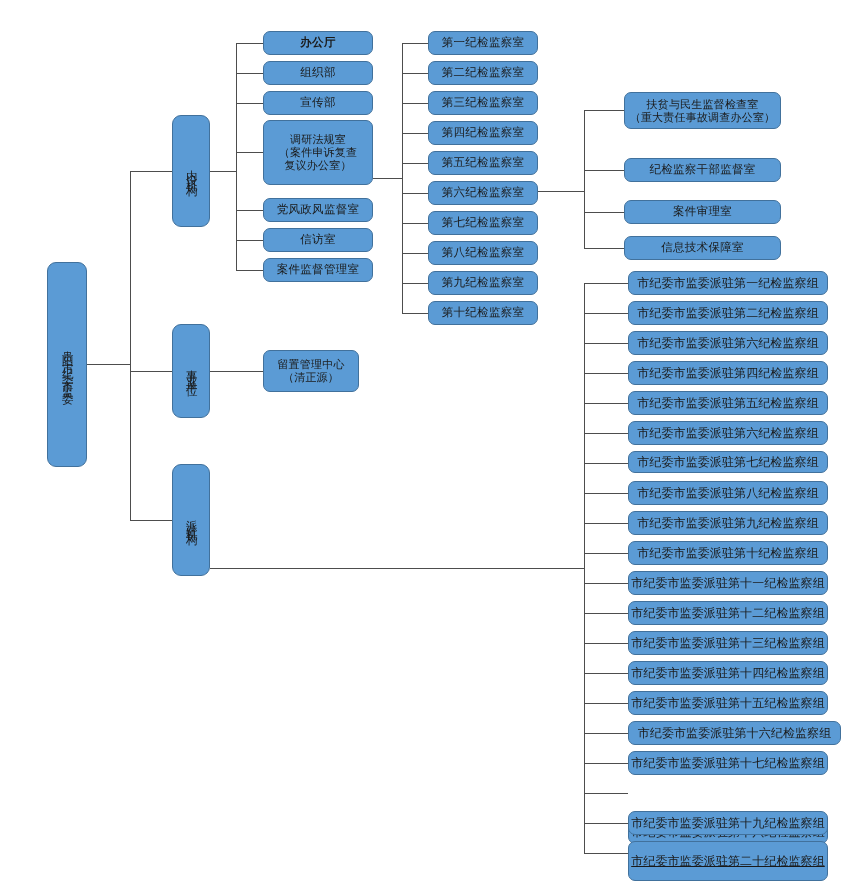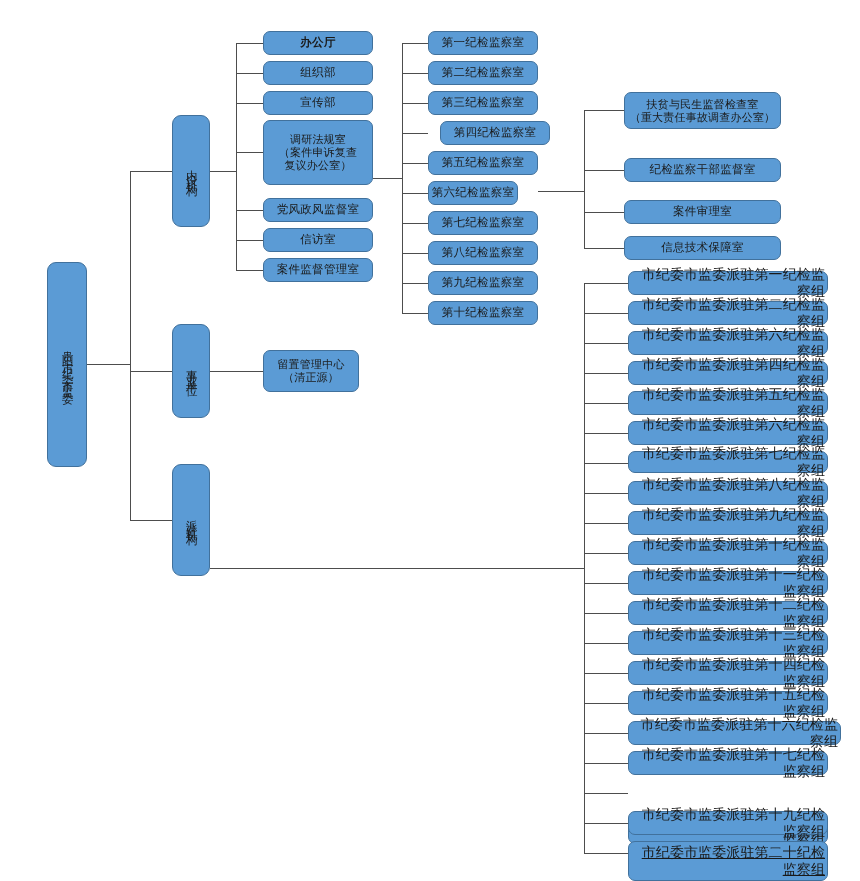--- a/index.html
+++ b/index.html
@@ -51,23 +51,22 @@
     border-radius: 9px;
   }
   .node.root {
     letter-spacing: 6px;
   }
   .node.two-line {
     font-size: 11px;
     letter-spacing: 0.2px;
   }
   .node.small-text {
-    font-size: 14px;
+    font-size: 12px;
     letter-spacing: 0.1px;
-    text-align: right;
   }
 </style>
 </head>
 <body>
 
 <div id="chart-root">
   <svg id="connectors" viewBox="0 0 860 881" width="860" height="881" aria-hidden="true">
       <line x1="87" y1="364.5" x2="130" y2="364.5" stroke="#4D4D4D" stroke-width="1" shape-rendering="crispEdges"></line>
       <line x1="130" y1="171" x2="130" y2="520" stroke="#4D4D4D" stroke-width="1" shape-rendering="crispEdges"></line>
       <line x1="130" y1="171" x2="172" y2="171" stroke="#4D4D4D" stroke-width="1" shape-rendering="crispEdges"></line>
@@ -134,23 +133,23 @@
       <div class="node" style="left: 263px; top: 91px; width: 110px; height: 24px;">宣传部</div>
       <div class="node two-line" style="left: 263px; top: 120px; width: 110px; height: 65px;">调研法规室
 （案件申诉复查
 复议办公室）</div>
       <div class="node" style="left: 263px; top: 198px; width: 110px; height: 24px;">党风政风监督室</div>
       <div class="node" style="left: 263px; top: 228px; width: 110px; height: 24px;">信访室</div>
       <div class="node" style="left: 263px; top: 258px; width: 110px; height: 24px;">案件监督管理室</div>
       <div class="node" style="left: 428px; top: 31px; width: 110px; height: 24px;">第一纪检监察室</div>
       <div class="node" style="left: 428px; top: 61px; width: 110px; height: 24px;">第二纪检监察室</div>
       <div class="node" style="left: 428px; top: 91px; width: 110px; height: 24px;">第三纪检监察室</div>
-      <div class="node" style="left: 428px; top: 121px; width: 110px; height: 24px; margin-left: 12px;">第四纪检监察室</div>
+      <div class="node" style="left: 428px; top: 121px; width: 110px; height: 24px;">第四纪检监察室</div>
       <div class="node" style="left: 428px; top: 151px; width: 110px; height: 24px;">第五纪检监察室</div>
-      <div class="node" style="left: 428px; top: 181px; width: 90px; height: 24px;">第六纪检监察室</div>
+      <div class="node" style="left: 428px; top: 181px; width: 110px; height: 24px;">第六纪检监察室</div>
       <div class="node" style="left: 428px; top: 211px; width: 110px; height: 24px;">第七纪检监察室</div>
       <div class="node" style="left: 428px; top: 241px; width: 110px; height: 24px;">第八纪检监察室</div>
       <div class="node" style="left: 428px; top: 271px; width: 110px; height: 24px;">第九纪检监察室</div>
       <div class="node" style="left: 428px; top: 301px; width: 110px; height: 24px;">第十纪检监察室</div>
       <div class="node two-line" style="left: 624px; top: 92px; width: 157px; height: 37px;">扶贫与民生监督检查室
 （重大责任事故调查办公室）</div>
       <div class="node" style="left: 624px; top: 158px; width: 157px; height: 24px;">纪检监察干部监督室</div>
       <div class="node" style="left: 624px; top: 200px; width: 157px; height: 24px;">案件审理室</div>
       <div class="node" style="left: 624px; top: 236px; width: 157px; height: 24px;">信息技术保障室</div>
       <div class="node two-line" style="left: 263px; top: 350px; width: 96px; height: 42px;">留置管理中心

